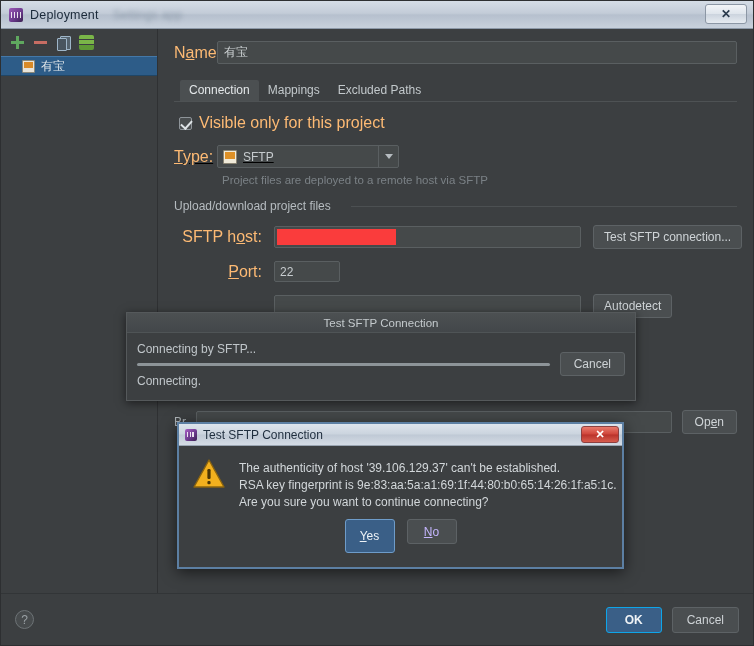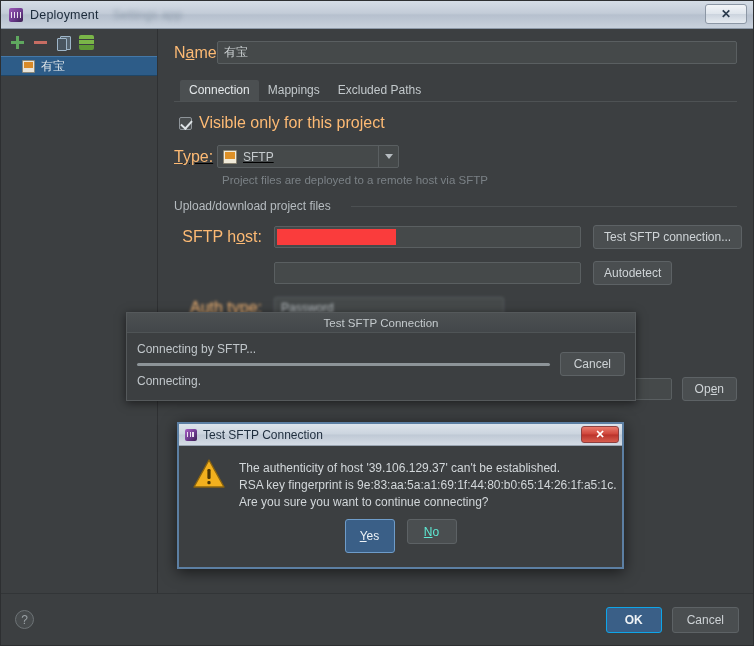--- a/index.html
+++ b/index.html
@@ -595,21 +595,21 @@
     font-family: "Liberation Sans", sans-serif;
   }
   #yes-button u, #no-button u { text-decoration: underline; }
   #no-button {
     height: 25px;
     min-width: 50px;
     padding: 0 14px;
     background: #4a4e50;
     border: 1px solid #5d6265;
     border-radius: 3px;
-    color: #5eead4;
+    color: #c4b5fd;
     font-size: 12px;
     cursor: pointer;
     font-family: "Liberation Sans", sans-serif;
   }
 </style>
 </head>
 <body>
 
 <div id="app-window">
 
@@ -672,20 +672,24 @@
       </div>
 
       <div class="row" id="host-row">
         <span class="lbl" id="host-label">SFTP h<u>o</u>st:</span>
         <div id="host-input">
           <div id="host-redaction" style="background: rgb(250, 60, 60);"></div>
         </div>
         <button id="test-sftp-connection-button">Test SFTP connection...</button>
       </div>
 
+      <div class="row" id="port-row">
+        <span class="lbl" id="port-label"><u>P</u>ort:</span>
+        <input id="port-input" type="text" value="22" style="">
+      </div>
 
       <div class="row" id="rootpath-row">
         <span class="lbl" id="rootpath-label"></span>
         <div id="rootpath-input"></div>
         <button id="autodetect-button">Autodetect</button>
       </div>
 
       <div class="row" id="auth-row">
         <span class="lbl" id="auth-label">Auth type:</span>
         <div id="auth-combo">Password</div>

